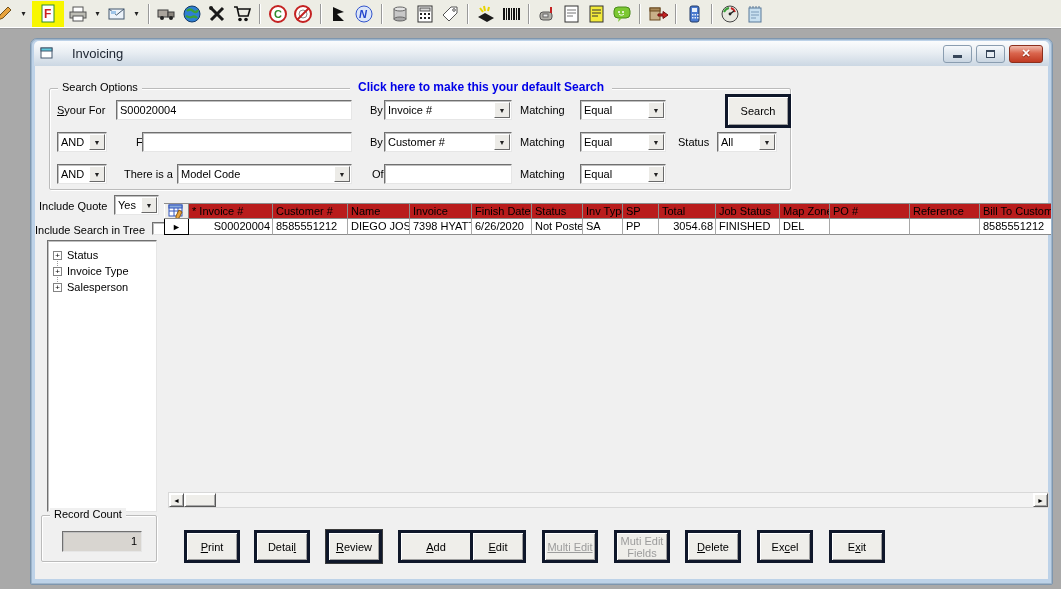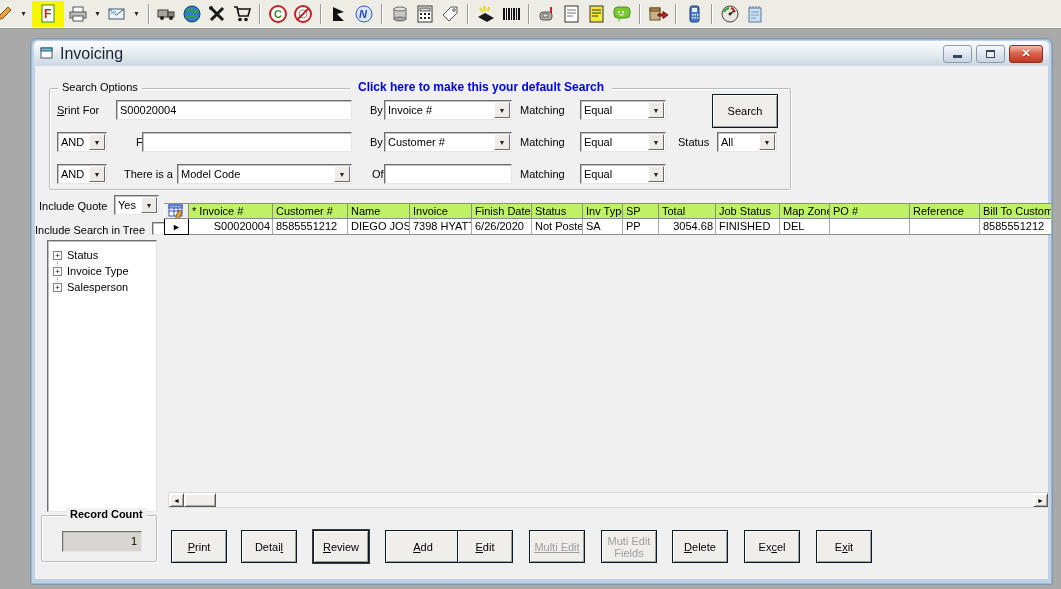--- a/index.html
+++ b/index.html
@@ -14,39 +14,39 @@
   .tsep { width:2px; height:20px; border-left:1px solid #9A9A9A; border-right:1px solid #FFFFFF; margin:0 3px; flex:0 0 auto;}
   .hl { background:#F8F600; padding:2px 5px; display:flex; align-items:center; }
   .cut { margin-left:-7px; }
 
   
   .win { position:absolute; left:30px; top:38px; width:1023px; height:547px;
          background:#BDD2E8; border:1px solid #7E96AE; border-radius:7px 7px 2px 2px;
          box-shadow: 0 0 0 1px #9FB6CC inset; }
   .titlebar { position:absolute; left:3px; top:2px; right:3px; height:25px; border-radius:5px 5px 0 0;
               background:linear-gradient(#FBFCFD,#E9EEF3 45%,#CBD7E3); display:flex; align-items:center; padding:0 6px; }
-  .title-text { margin-left:4px; font-size:16px; color:#1C2430;text-align:center; }
+  .title-text { margin-left:16px; font-size:13px; color:#1C2430;text-align:center; }
   .capbtns { margin-left:auto; display:flex; gap:4px; }
   .capbtn { width:29px; height:18px; border:1px solid #8A9DB0; border-radius:3px;
             background:linear-gradient(#F6F9FC,#C9D5E1); display:flex; align-items:center; justify-content:center; }
   .capbtn .mingl { width:9px; height:3px; background:#37465A; margin-top:6px;}
   .capbtn .maxgl { width:9px; height:8px; border:1px solid #37465A; border-top:2px solid #37465A; background:#E8EEF4;}
   .capbtn.close { width:34px; background:linear-gradient(#F0BBAC,#DA654D 45%,#C03A22); border-color:#8C2F1D;
                   color:#FFF; font-weight:bold; font-size:11px; text-shadow:0 1px 1px #7A2010; }
 
   .client { position:absolute; left:4px; top:27px; right:4px; bottom:5px; background:#F0F0F0; }
 
   
   .sunken { background:#FFFFFF; border:1px solid; border-color:#707070 #E6E6E6 #E6E6E6 #707070;
             box-shadow: inset 1px 1px 0 #BFBFBF; }
   .raised { background:#EFEEEA; border:1px solid; border-color:#FFFFFF #585858 #585858 #FFFFFF;
             box-shadow: inset 1px 1px 0 #FFFFFF, inset -1px -1px 0 #A8A8A8; }
-  .btn { position:absolute; background:#EFEEEA; border:1px solid #0f172a;
+  .btn { position:absolute; background:#EFEEEA; border:3px solid #0f172a;
          box-shadow: inset 1px 1px 0 #FFFFFF, inset -1px -1px 0 #9E9E9E;
-         display:flex; align-items:center; justify-content:center; font-size:11px; text-align:center; line-height:12px; cursor:default;}
+         display:flex; align-items:center; justify-content:center; font-size:11px; text-align:center; line-height:12px; cursor:default;margin-left:13px;}
   .btn.default { box-shadow: inset 1px 1px 0 #FFFFFF, inset -1px -1px 0 #9E9E9E, 0 0 0 1px #3C3C3C; text-align: center; }
   .btn.dis { color:#9C9C9C; }
   .key { text-decoration:underline; }
 
   .group { position:absolute; border:1px solid #BBBBBB; border-radius:2px;
            box-shadow: inset 1px 1px 0 #FFFFFF, 1px 1px 0 #FFFFFF; }
   .glabel { position:absolute; top:-8px; background:#F0F0F0; padding:0 4px; }
   .bluelink { position:absolute; top:-9px; background:#F0F0F0; padding:0 8px; color:#0000E8; font-weight:bold; font-size:12px; }
 
   .lbl { position:absolute; white-space:nowrap; }
@@ -55,21 +55,21 @@
   .dd  { position:absolute; height:20px; background:#FFF; border:1px solid; border-color:#707070 #E6E6E6 #E6E6E6 #707070;
          box-shadow: inset 1px 1px 0 #BFBFBF; display:flex; align-items:center; padding-left:3px; }
   .dd .ddtxt { overflow:hidden; white-space:nowrap; flex:1; }
   .dd .ddbtn { width:16px; align-self:stretch; margin:1px; background:#ECEBE7; border:1px solid;
                border-color:#FFFFFF #6A6A6A #6A6A6A #FFFFFF; display:flex; align-items:center; justify-content:center;
                font-size:7px; color:#222; flex:0 0 auto;}
 
   
   .grid { position:absolute; left:129px; top:137px; width:887px; overflow:hidden; }
   .grow { display:flex; height:16px; }
-  .hcell { background:#bef264; border-right:1px solid #8C8C8C; border-bottom:1px solid #8C8C8C; border-top:1px solid #8C8C8C;
+  .hcell { background:#b91c1c; border-right:1px solid #8C8C8C; border-bottom:1px solid #8C8C8C; border-top:1px solid #8C8C8C;
            padding:1px 2px 0 3px; white-space:nowrap; overflow:hidden; }
   .dcell { background:#FFFFFF; border-right:1px solid #A8A8A8; border-bottom:1px solid #8C8C8C;
            padding:1px 2px 0 3px; white-space:nowrap; overflow:hidden; }
   .c0{width:25px; flex:0 0 25px;} .c1{width:84px; flex:0 0 84px;} .c2{width:75px; flex:0 0 75px;}
   .c3{width:62px; flex:0 0 62px;} .c4{width:62px; flex:0 0 62px;} .c5{width:60px; flex:0 0 60px;}
   .c6{width:51px; flex:0 0 51px;} .c7{width:40px; flex:0 0 40px;} .c8{width:36px; flex:0 0 36px;}
   .c9{width:57px; flex:0 0 57px;} .c10{width:64px; flex:0 0 64px;} .c11{width:50px; flex:0 0 50px;}
   .c12{width:80px; flex:0 0 80px;} .c13{width:70px; flex:0 0 70px;} .c14{width:78px; flex:0 0 78px;}
   .tr { text-align:right; } .tc { text-align:left; }
   .selhdr { background:#EFEEEA; border:1px solid; border-color:#FFFFFF #585858 #585858 #FFFFFF;
@@ -321,21 +321,21 @@
       <span class="capbtn close">✕</span>
     </span>
   </div>
 
   <div class="client">
 
     <div class="group" style="left:14px; top:22px; width:742px; height:102px;">
       <span class="glabel" style="left:8px;">Search Options</span>
       <span class="bluelink" style="left:300px;">Click here to make this your default Search</span>
 
-      <span class="lbl" style="left:7px; top:15px;"><span class="key">S</span><span>rint For</span></span>
+      <span class="lbl" style="left:7px; top:15px;"><span class="key">S</span><span>your For</span></span>
       <input class="inp" style="left: 66px; top: 11px; width: 236px;" value="S00020004">
       <span class="lbl" style="left:320px; top:15px;">By</span>
       <span class="dd" style="left:334px; top:11px; width:128px;">
           <span class="ddtxt">Invoice #</span>
           <span class="ddbtn">▼</span>
         </span>
       <span class="lbl" style="left:470px; top:15px;">Matching</span>
       <span class="dd" style="left:530px; top:11px; width:86px;">
           <span class="ddtxt">Equal</span>
           <span class="ddbtn">▼</span>
@@ -452,21 +452,21 @@
         </div>
     </div>
 
     <div class="hscroll">
       <span class="sbtn raised" style="left:0;">◄</span>
       <span class="sthumb raised"></span>
       <span class="sbtn raised" style="right:0;">►</span>
     </div>
 
     <div class="group" style="left:6px; top:449px; width:116px; height:47px;">
-      <span class="glabel" style="left:24px;font-weight:bold;">Record Count</span>
+      <span class="glabel" style="left:8px;">Record Count</span>
       <div class="sunken" style="position:absolute; left:20px; top:15px; width:80px; height:21px; background:#D8D5D0; text-align:right; padding:3px 4px 0 0;">1</div>
     </div>
 
     <span class="btn" style="left:136px; top:464px; width:56px; height:33px;">
         <span><span></span><span class="key">P</span><span>rint</span></span>
       </span>
     <span class="btn" style="left:206px; top:464px; width:56px; height:33px;">
         <span><span>Detai</span><span class="key">l</span><span></span></span>
       </span>
     <span class="btn default" style="left:278px; top:464px; width:56px; height:33px;">

